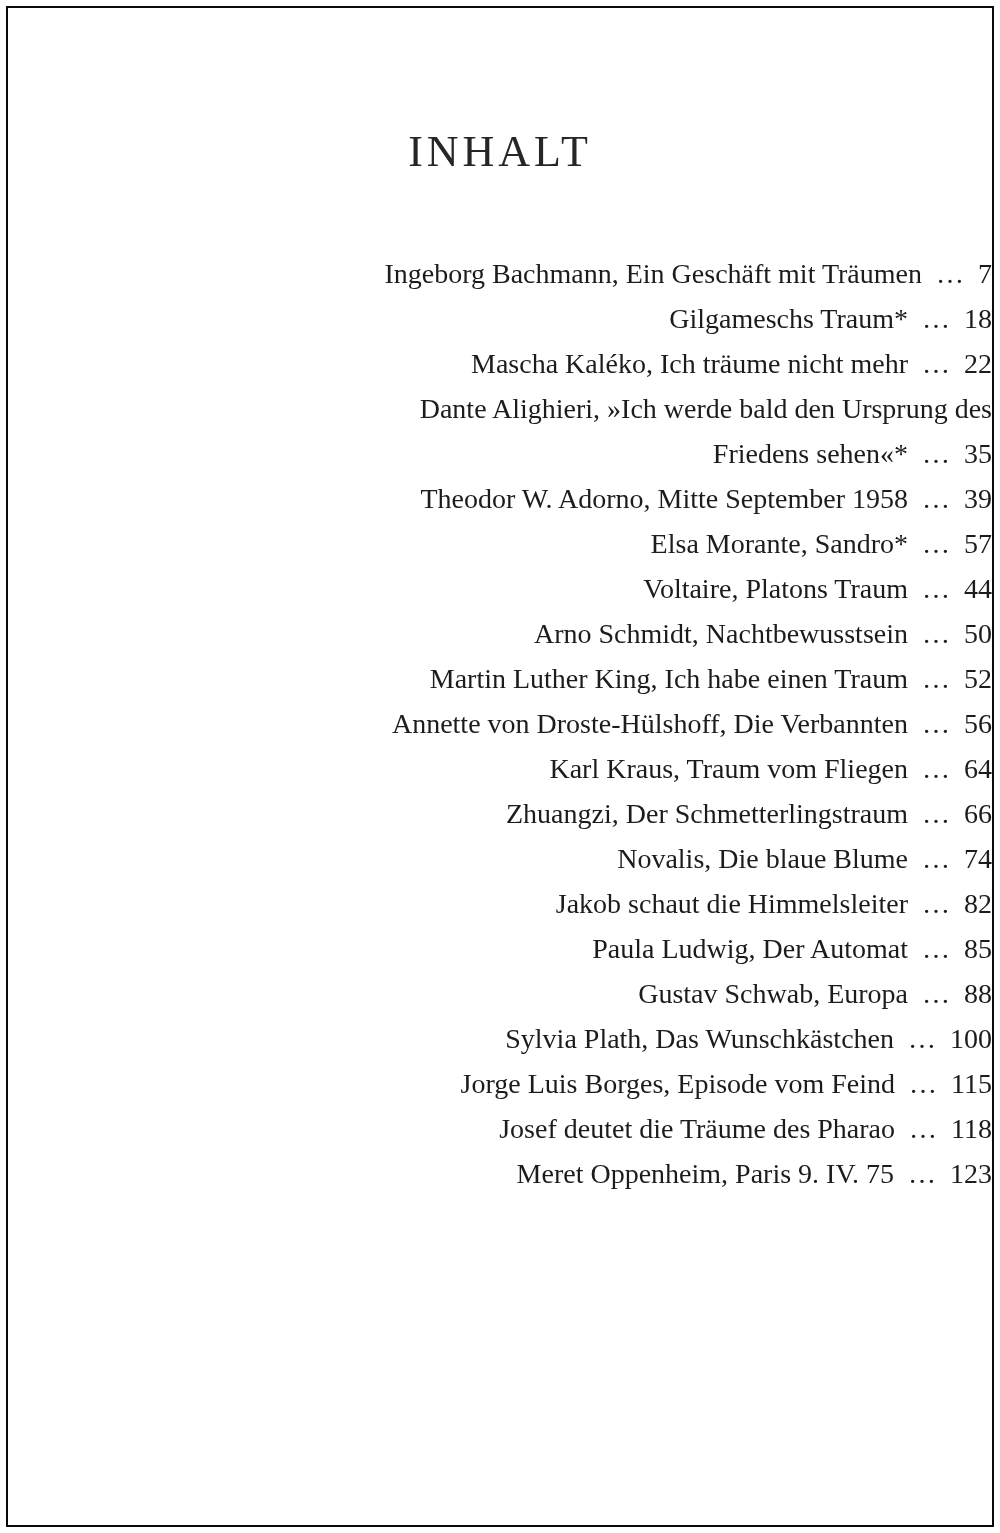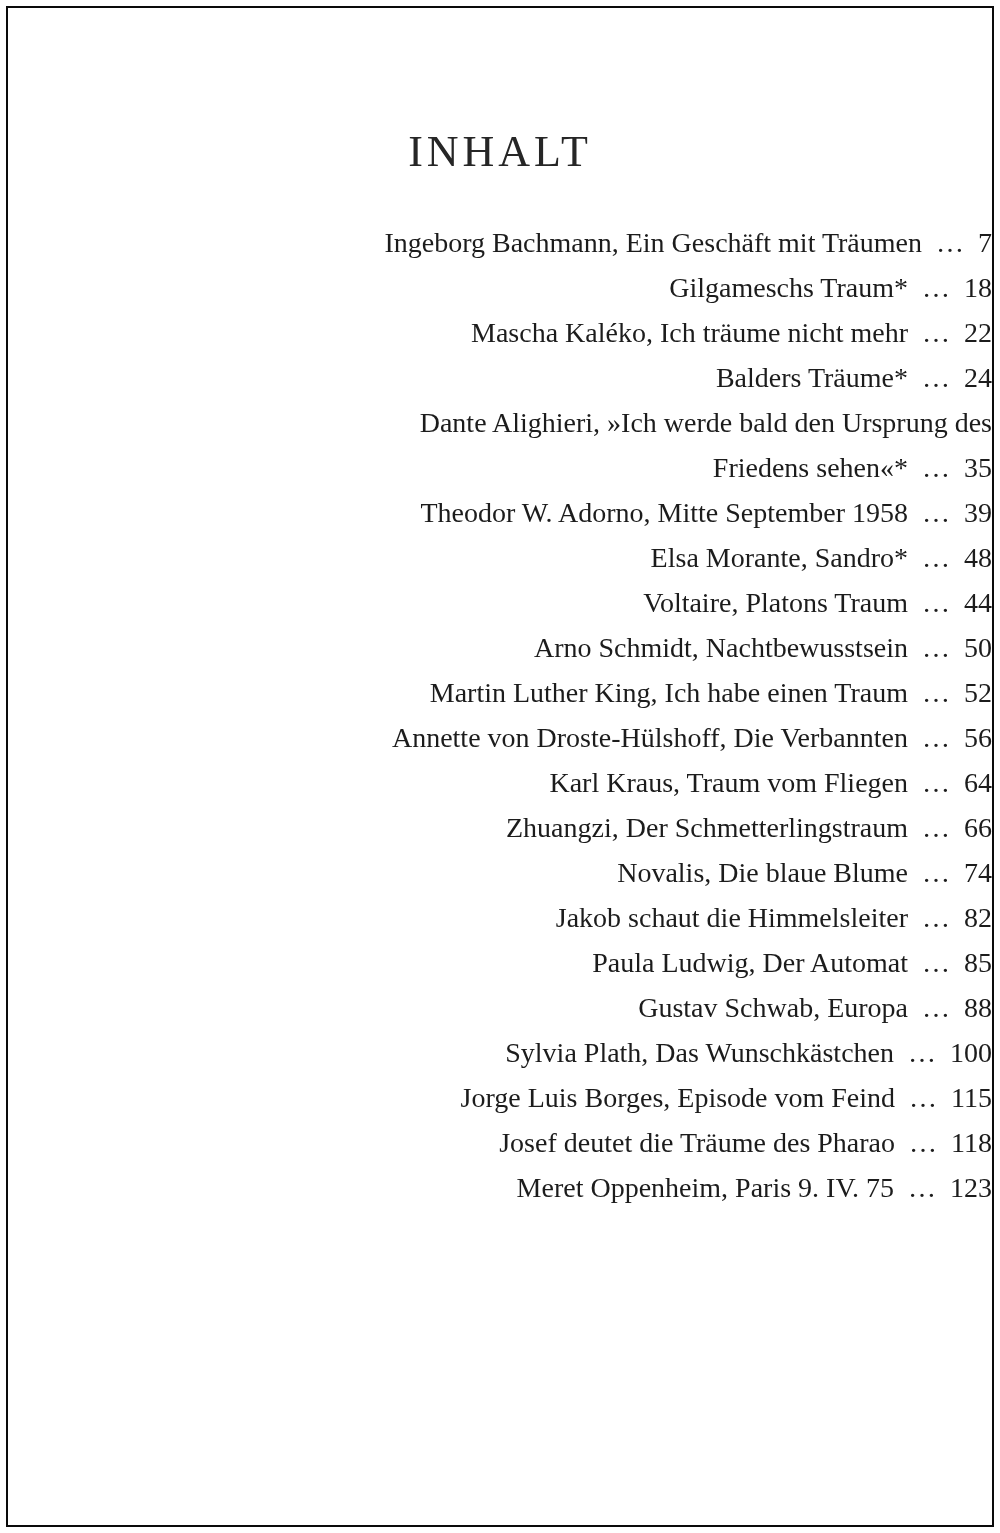--- a/index.html
+++ b/index.html
@@ -18,21 +18,21 @@
     background: #ffffff;
     padding-top: 118px;
     overflow: hidden;
   }
   .title {
     font-weight: 400;
     font-size: 44px;
     letter-spacing: 4px;
     text-align: center;
     color: #262626;
-    margin-bottom: 43px;
+    margin-bottom: 74px;
   }
   .toc {
     text-align: right;
     font-size: 28px;
   }
   .entry .line {
     line-height: 45px;
     white-space: nowrap;
   }
 </style>
@@ -50,38 +50,34 @@
   <div class="entry">
     <div class="line line1">Gilgameschs Traum* … 18</div>
 
   </div>
 
   <div class="entry">
     <div class="line line1">Mascha Kaléko, Ich träume nicht mehr … 22</div>
 
   </div>
 
-  <div class="entry">
-    <div class="line line1">Balders Träume* … 24</div>
-
-  </div>
 
 
   <div class="entry">
     <div class="line line1">Dante Alighieri, »Ich werde bald den Ursprung des</div>
     <div class="line line2">Friedens sehen«* … 35</div>
   </div>
 
   <div class="entry">
     <div class="line line1">Theodor W. Adorno, Mitte September 1958 … 39</div>
 
   </div>
 
   <div class="entry">
-    <div class="line line1">Elsa Morante, Sandro* … 48</div>
+    <div class="line line1">Elsa Morante, Sandro* … 57</div>
 
   </div>
 
   <div class="entry">
     <div class="line line1">Voltaire, Platons Traum … 44</div>
 
   </div>
 
   <div class="entry">
     <div class="line line1">Arno Schmidt, Nachtbewusstsein … 50</div>

